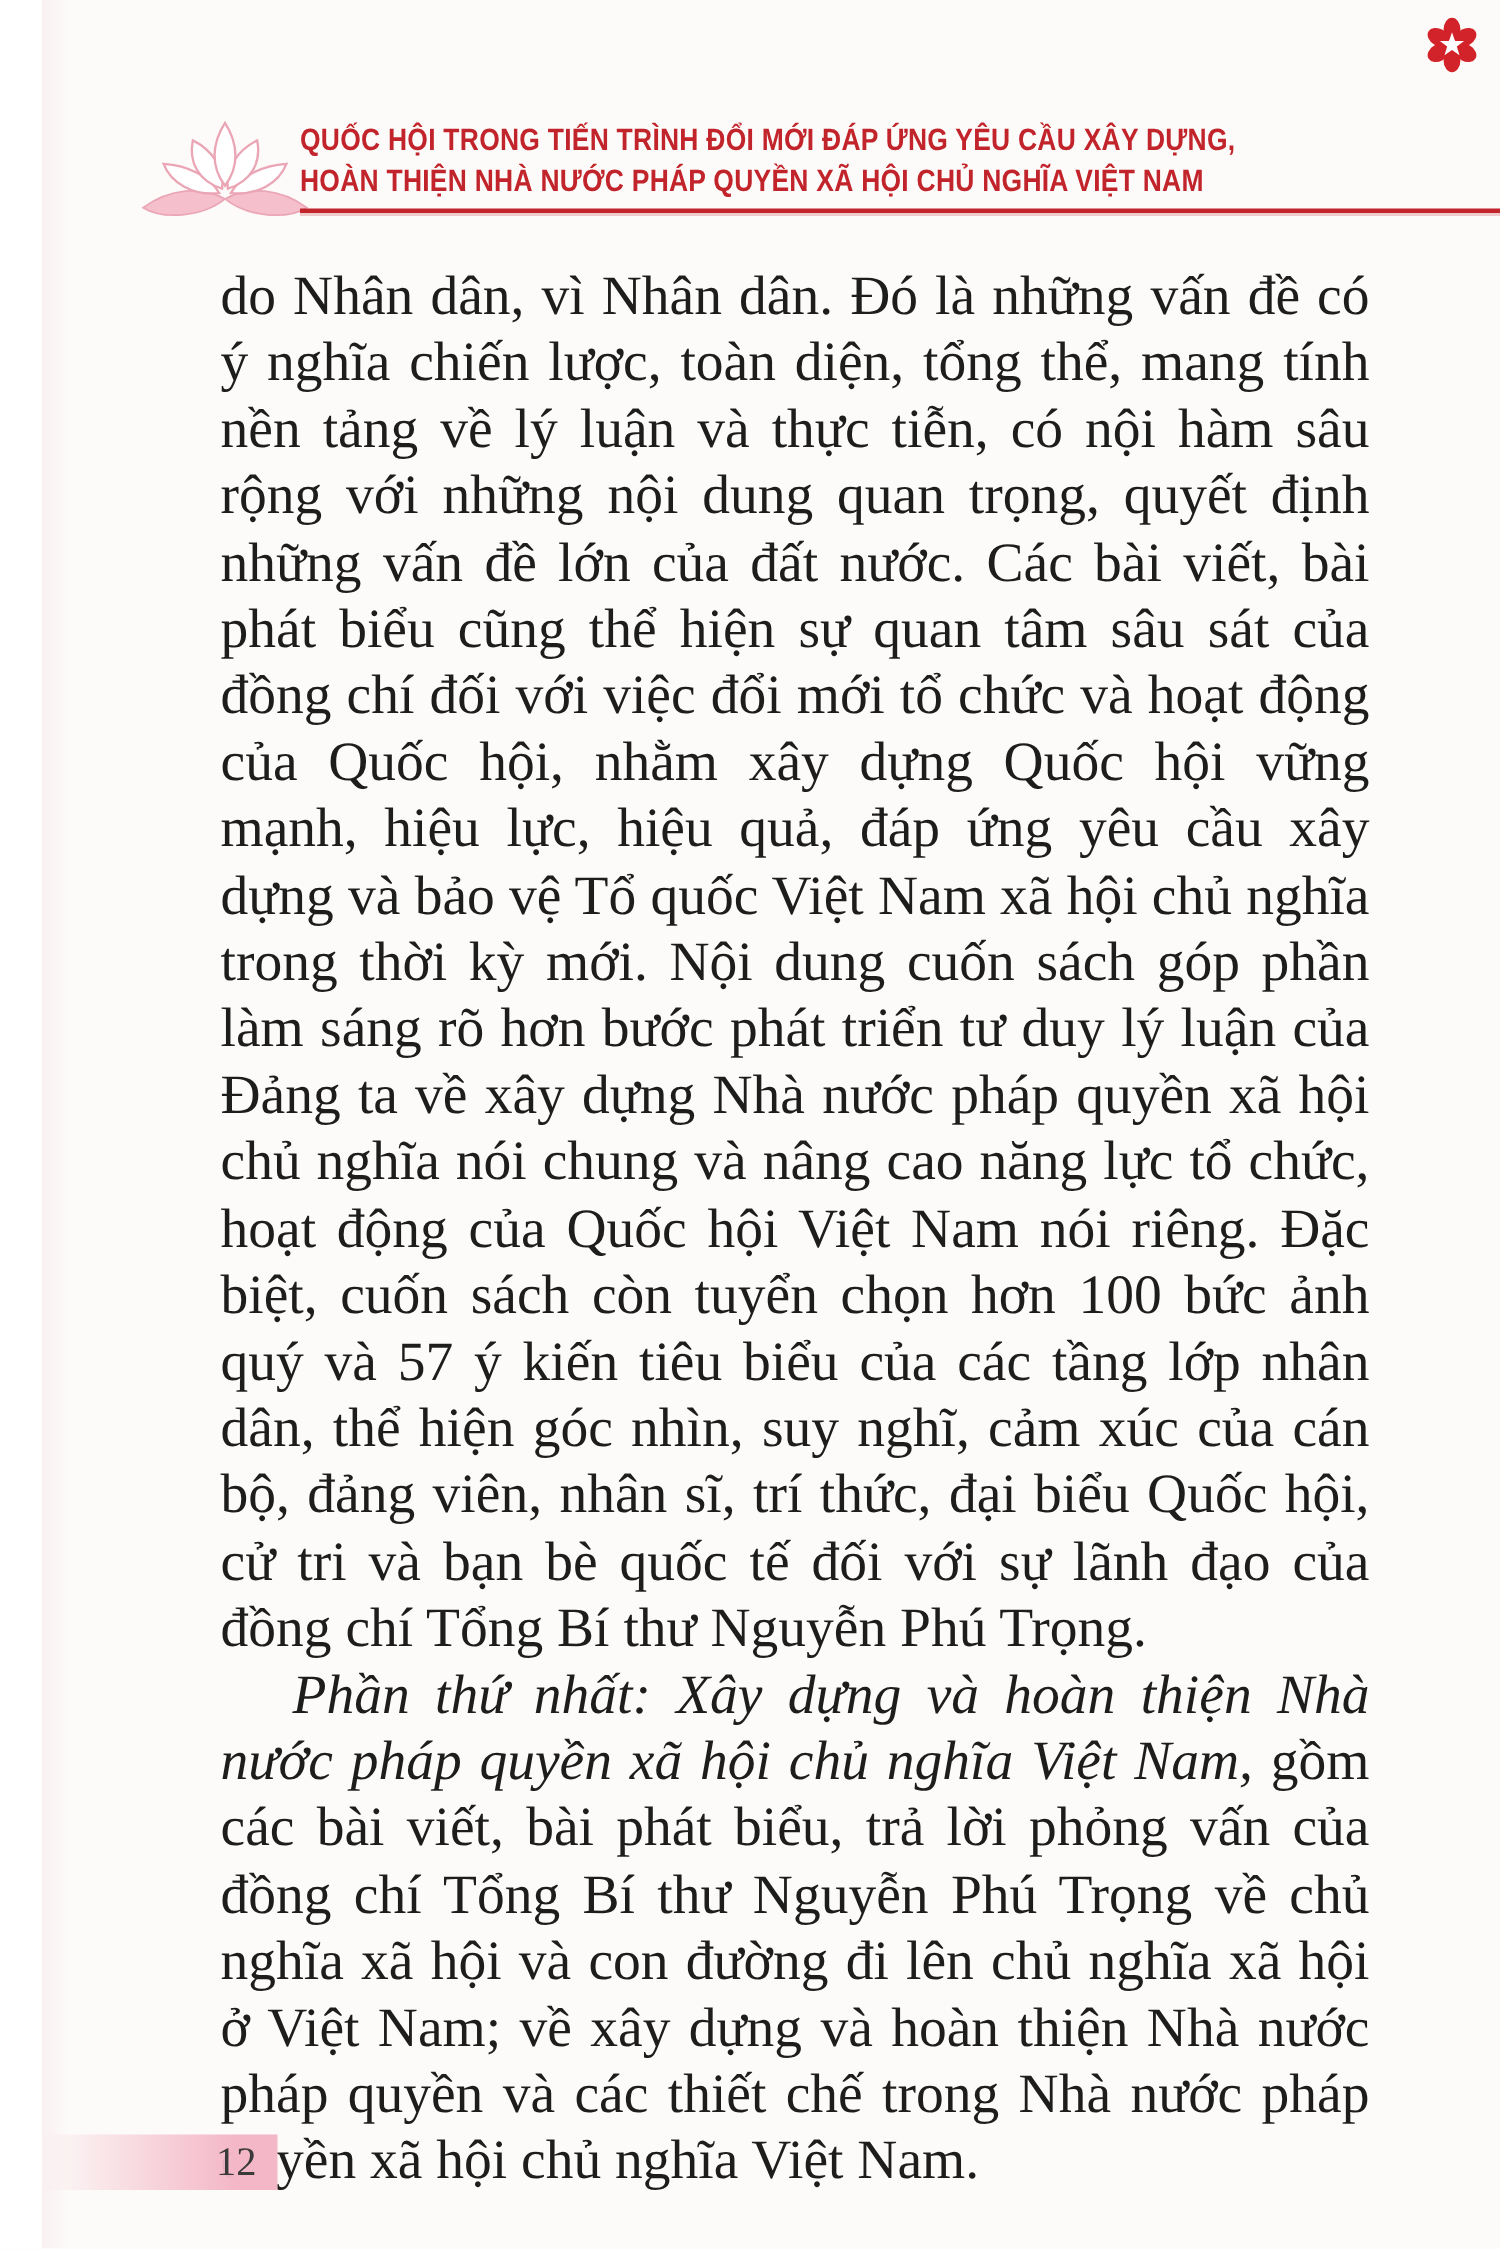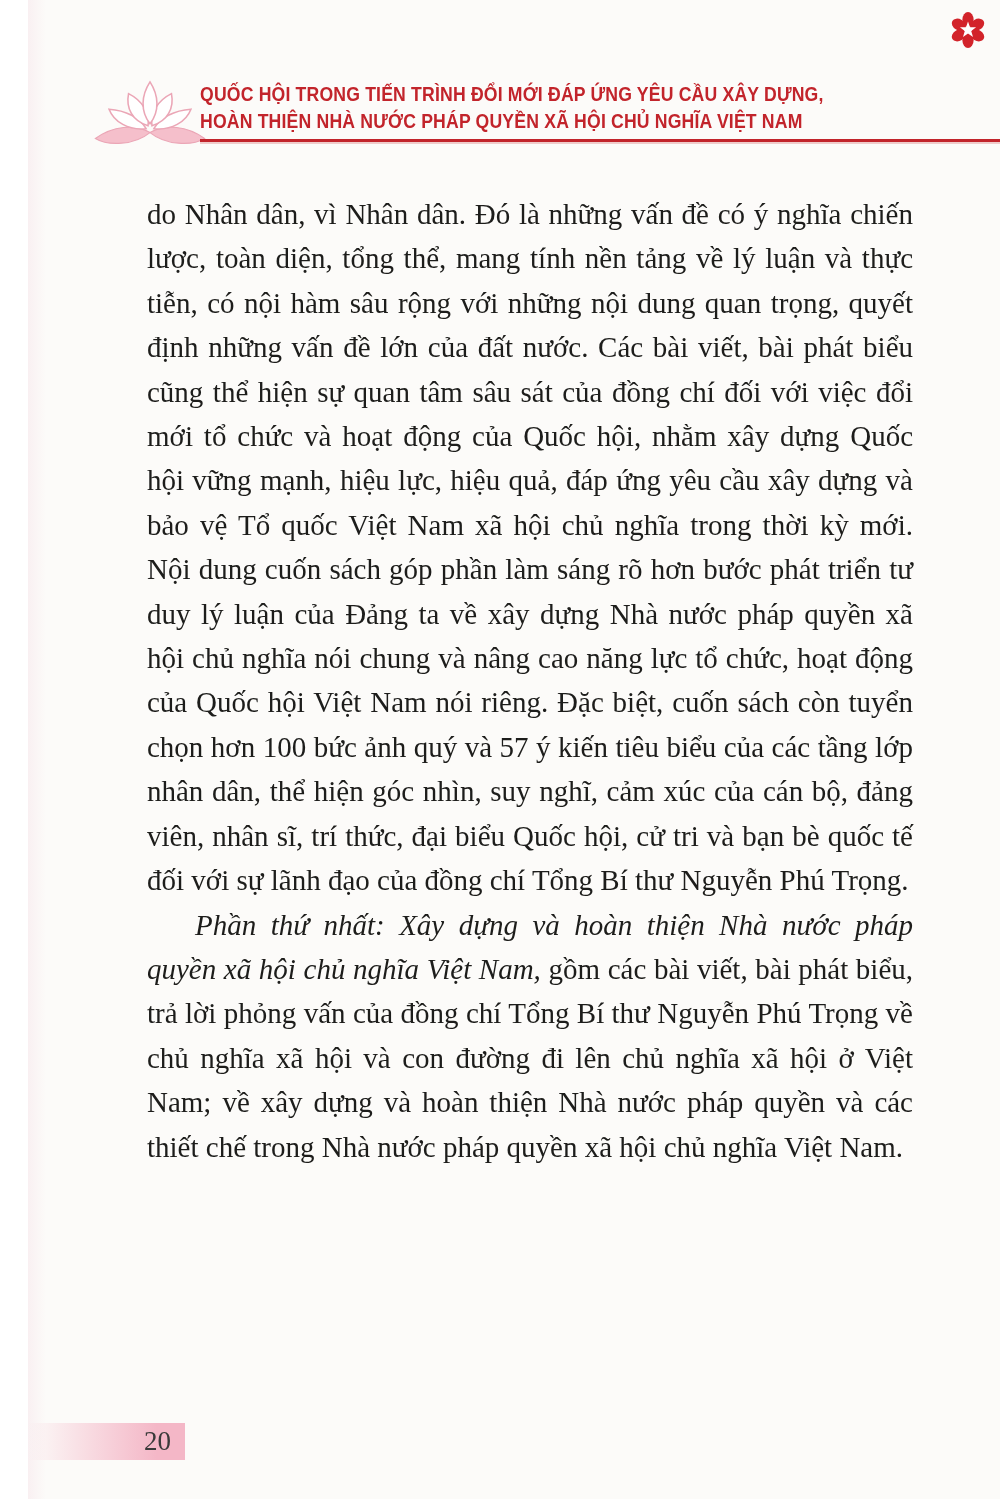--- a/index.html
+++ b/index.html
@@ -37,22 +37,22 @@
     transform-origin:left center;
     white-space:nowrap;
   }
   .head-rule{
     position:absolute;left:172px;top:139px;width:828px;height:3px;
     background:#c2242b;
     box-shadow:0 2px 0 rgba(194,36,43,.22);
   }
   
   .body-text{
-    position:absolute;left:119px;top:192px;width:766px;
-    font-size:29px;
+    position:absolute;left:119px;top:176px;width:766px;
+    font-size:37px;
     line-height:44.4px;
     color:#1d1d1b;
     text-align:justify;
   }
   .body-text p{margin:0;padding:0;}
   .body-text p.indent{text-indent:48px;}
   .body-text em{}
   
   .page-num-bar{
     position:absolute;left:0;top:1423px;width:157px;height:37px;
@@ -100,16 +100,16 @@
     <div class="line">HOÀN THIỆN NHÀ NƯỚC PHÁP QUYỀN XÃ HỘI CHỦ NGHĨA VIỆT NAM</div>
   </div>
   <div class="head-rule"></div>
 
   <div class="body-text">
     <p><span>do Nhân dân, vì Nhân dân. Đó là những vấn đề có ý nghĩa chiến lược, toàn diện, tổng thể, mang tính nền tảng về lý luận và thực tiễn, có nội hàm sâu rộng với những nội dung quan trọng, quyết định những vấn đề lớn của đất nước. Các bài viết, bài phát biểu cũng thể hiện sự quan tâm sâu sát của đồng chí đối với việc đổi mới tổ chức và hoạt động của Quốc hội, nhằm xây dựng Quốc hội vững mạnh, hiệu lực, hiệu quả, đáp ứng yêu cầu xây dựng và bảo vệ Tổ quốc Việt Nam xã hội chủ nghĩa trong thời kỳ mới. Nội dung cuốn sách góp phần làm sáng rõ hơn bước phát triển tư duy lý luận của Đảng ta về xây dựng Nhà nước pháp quyền xã hội chủ nghĩa nói chung và nâng cao năng lực tổ chức, hoạt động của Quốc hội Việt Nam nói riêng. Đặc biệt, cuốn sách còn tuyển chọn hơn 100 bức ảnh quý và 57 ý kiến tiêu biểu của các tầng lớp nhân dân, thể hiện góc nhìn, suy nghĩ, cảm xúc của cán bộ, đảng viên, nhân sĩ, trí thức, đại biểu Quốc hội, cử tri và bạn bè quốc tế đối với sự lãnh đạo của đồng chí Tổng Bí thư Nguyễn Phú Trọng.</span></p>
     <p class="indent"><em>Phần thứ nhất: Xây dựng và hoàn thiện Nhà nước pháp quyền xã hội chủ nghĩa Việt Nam,</em> <span>gồm các bài viết, bài phát biểu, trả lời phỏng vấn của đồng chí Tổng Bí thư Nguyễn Phú Trọng về chủ nghĩa xã hội và con đường đi lên chủ nghĩa xã hội ở Việt Nam; về xây dựng và hoàn thiện Nhà nước pháp quyền và các thiết chế trong Nhà nước pháp quyền xã hội chủ nghĩa Việt Nam.</span></p>
   </div>
 
   <div class="page-num-bar">
-    <span class="page-num">20</span>
+    <span class="page-num">12</span>
   </div>
 
 </div>
 
 </body></html>

